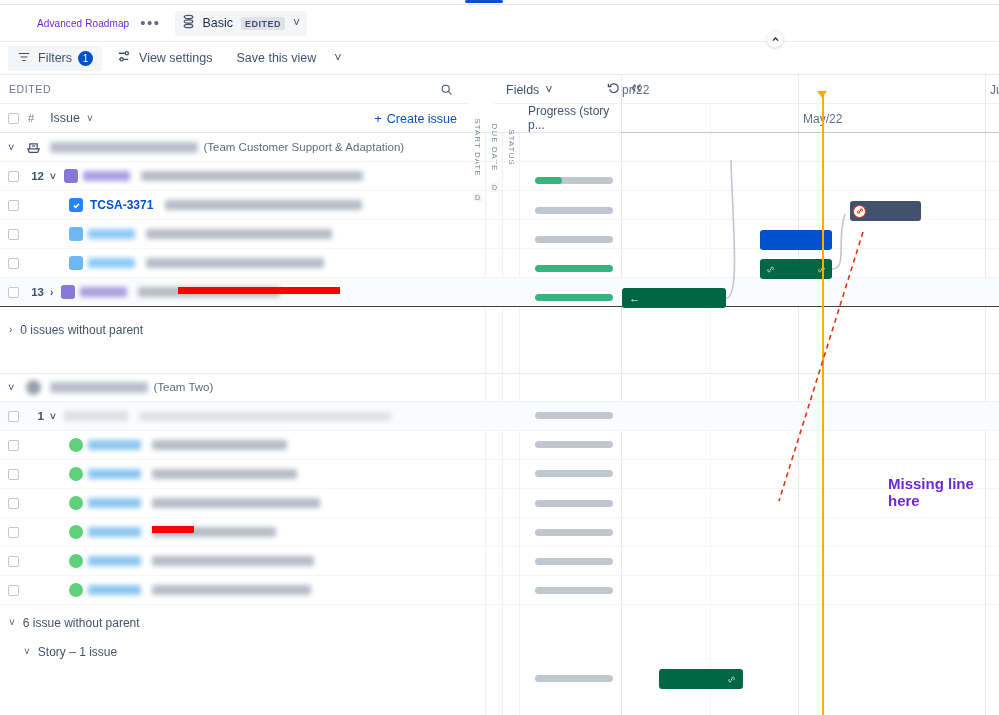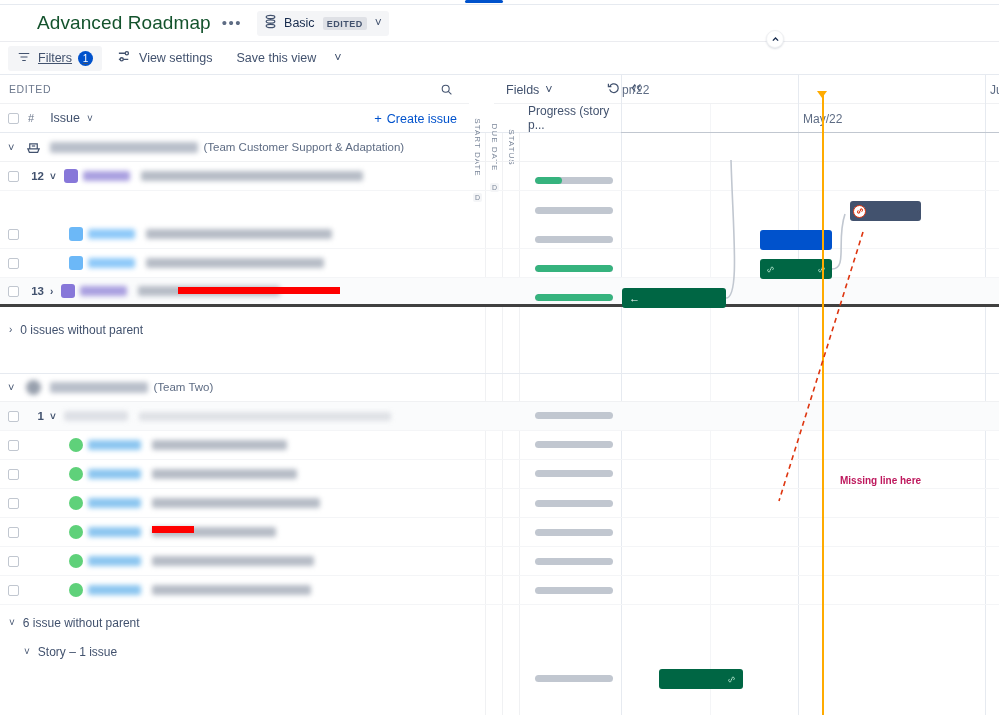--- a/index.html
+++ b/index.html
@@ -5,31 +5,31 @@
   * { box-sizing: border-box; margin:0; padding:0; }
   html,body{ width:999px; height:715px; overflow:hidden; background:#fff; }
   body{ font-family:"Liberation Sans", sans-serif; font-size:12px; color:#42526e; -webkit-font-smoothing:antialiased; }
 
   
   .tabstrip{ position:absolute; left:0; top:0; width:999px; height:5px; border-bottom:1px solid #e6eaf0; }
   .tabstrip .active-tab{ position:absolute; left:465px; top:0px; width:38px; height:3px; background:#0052cc; border-radius:2px; }
 
   
   .header{ position:absolute; left:0; top:5px; width:999px; height:37px; background:#fff; display:flex; align-items:center; border-bottom:1px solid #ebecf0; }
-  .rm-title{ margin-left:37px; font-size:19px; color:#14532d; letter-spacing:.1px; }
+  .rm-title{ margin-left:37px; font-size:10px; color:#6d28d9; letter-spacing:.1px; }
   .dots{ margin-left:11px; color:#5e6c84; font-size:15px; letter-spacing:1.5px; line-height:10px; cursor:pointer; }
   .viewpill{ margin-left:15px; height:25px; display:flex; align-items:center; background:#f4f5f7; border-radius:3px; padding:0 7px 0 6px; cursor:pointer; }
   .viewpill .lbl{ font-size:12.5px; color:#172b4d; margin-left:6px; }
   .badge-edited{ margin-left:8px; font-size:9px; letter-spacing:.5px; font-weight:bold; color:#42526e; background:#dfe1e6; border-radius:2px; padding:2px 4px 1px; }
   .chev{ margin-left:8px; color:#42526e; }
 
   
   .toolbar{ position:absolute; left:0; top:42px; width:999px; height:33px; display:flex; align-items:center; border-bottom:1px solid #e6eaf0; background:#fff; }
   .tbtn{ height:25px; display:flex; align-items:center; border-radius:3px; padding:0 9px; margin-left:6px; cursor:pointer; color:#42526e; font-size:12.5px; }
-  .tbtn:first-child{ margin-left:8px;text-decoration:underline; }
+  .tbtn:first-child{ margin-left:8px; }
   .tbtn.f{ background:#f4f5f7; }
   .cnt{ margin-left:6px; background:#0052cc; color:#fff; border-radius:9px; min-width:15px; height:15px; font-size:10px; display:flex; align-items:center; justify-content:center; padding:0 4px; }
   .tbtn .tl{ margin-left:7px; }
   .tbtn.chevonly{ padding:0 7px; margin-left:2px; }
 
   
   .collapse-toggle{ position:absolute; left:766px; top:30px; width:18px; height:18px; border-radius:50%; background:#fff; border:1px solid #f0f1f3; box-shadow:0 1px 2px rgba(9,30,66,.14); display:flex; align-items:center; justify-content:center; cursor:pointer; z-index:9; }
   .collapse-toggle svg{ display:block; }
 
   
@@ -102,21 +102,21 @@
   
   .pbar{ position:absolute; height:7px; border-radius:4px; background:#c1c7d0; overflow:hidden; }
   .pbar .fill{ height:100%; background:#36b37e; border-radius:4px; }
 
   
   .bar{ position:absolute; height:20px; border-radius:3px; display:flex; align-items:center; z-index:4; }
   .lnk{ width:13px; height:13px; border-radius:50%; display:flex; align-items:center; justify-content:center; font-size:9px; }
   .arrowL{ color:#fff; font-size:11px; margin-left:7px; line-height:1; }
 
   .connector{ position:absolute; z-index:3; pointer-events:none; }
-  .missing{ position:absolute; left:840px; top:475px; color:#be185d; font-size:10px; font-weight:bold; z-index:8; }
+  .missing{ position:absolute; left:888px; top:475px; color:#6d28d9; font-size:15px; font-weight:bold; z-index:8; }
   .dashred{ position:absolute; z-index:8; pointer-events:none; }
 </style>
 </head>
 <body>
 
 <div class="tabstrip">
   <div class="active-tab"></div>
 </div>
 
 <div class="header">
@@ -260,36 +260,46 @@
 
   <div class="row irow" style="top:29px;border-bottom:1px solid #f4f5f7">
     <span class="cbx"></span>
     <span class="rank">12</span>
     <span class="rchev">˅</span>
     <span class="itype" style="margin-left:8px;background:#8777d9"></span>
     <span class="redact" style="margin-left:5px;width:47px;height:10px;background:#a99fe0"></span>
     <span class="redact" style="margin-left:11px;width:222px;height:10px;background:#b6bcc6"></span>
   </div>
 
+  <div class="row irow" style="top:58px;border-bottom:1px solid #f4f5f7">
+    <span class="cbx"></span>
+    <span class="itype" style="margin-left:50px;background:#2684ff">
+      <svg width="9" height="9" viewBox="0 0 12 12" fill="none" stroke="#fff" stroke-width="2">
+          <path d="M2.5 6.2l2.3 2.3L9.5 3.8"></path>
+        </svg>
+    </span>
+    <span class="key">TCSA-3371</span>
+    <span class="redact" style="margin-left:12px;width:197px;height:10px;background:#b6bcc6"></span>
+  </div>
 
   <div class="row irow" style="top:87px;border-bottom:1px solid #f4f5f7">
     <span class="cbx"></span>
     <span class="itype" style="margin-left:50px;background:#6cb8f7"></span>
     <span class="redact" style="margin-left:5px;width:47px;height:10px;background:#8ec9f9"></span>
     <span class="redact" style="margin-left:11px;width:186px;height:10px;background:#b6bcc6"></span>
   </div>
 
   <div class="row irow" style="top:116px;border-bottom:1px solid #f4f5f7">
     <span class="cbx"></span>
     <span class="itype" style="margin-left:50px;background:#6cb8f7"></span>
     <span class="redact" style="margin-left:5px;width:47px;height:10px;background:#8ec9f9"></span>
     <span class="redact" style="margin-left:11px;width:178px;height:10px;background:#b6bcc6"></span>
   </div>
 
-  <div class="row irow alt" style="top:145px;border-bottom:3px solid #404040">
+  <div class="row irow alt" style="top:145px;border-bottom:1px solid #404040">
     <span class="cbx"></span>
     <span class="rank">13</span>
     <span class="rchev">›</span>
     <span class="itype" style="margin-left:8px;background:#8777d9"></span>
     <span class="redact" style="margin-left:5px;width:47px;height:10px;background:#a99fe0"></span>
     <span class="redact" style="margin-left:11px;width:142px;height:10px;background:#b6bcc6"></span>
   </div>
 
   <div class="row without" style="top:182px">
     <span class="wchev">›</span>

